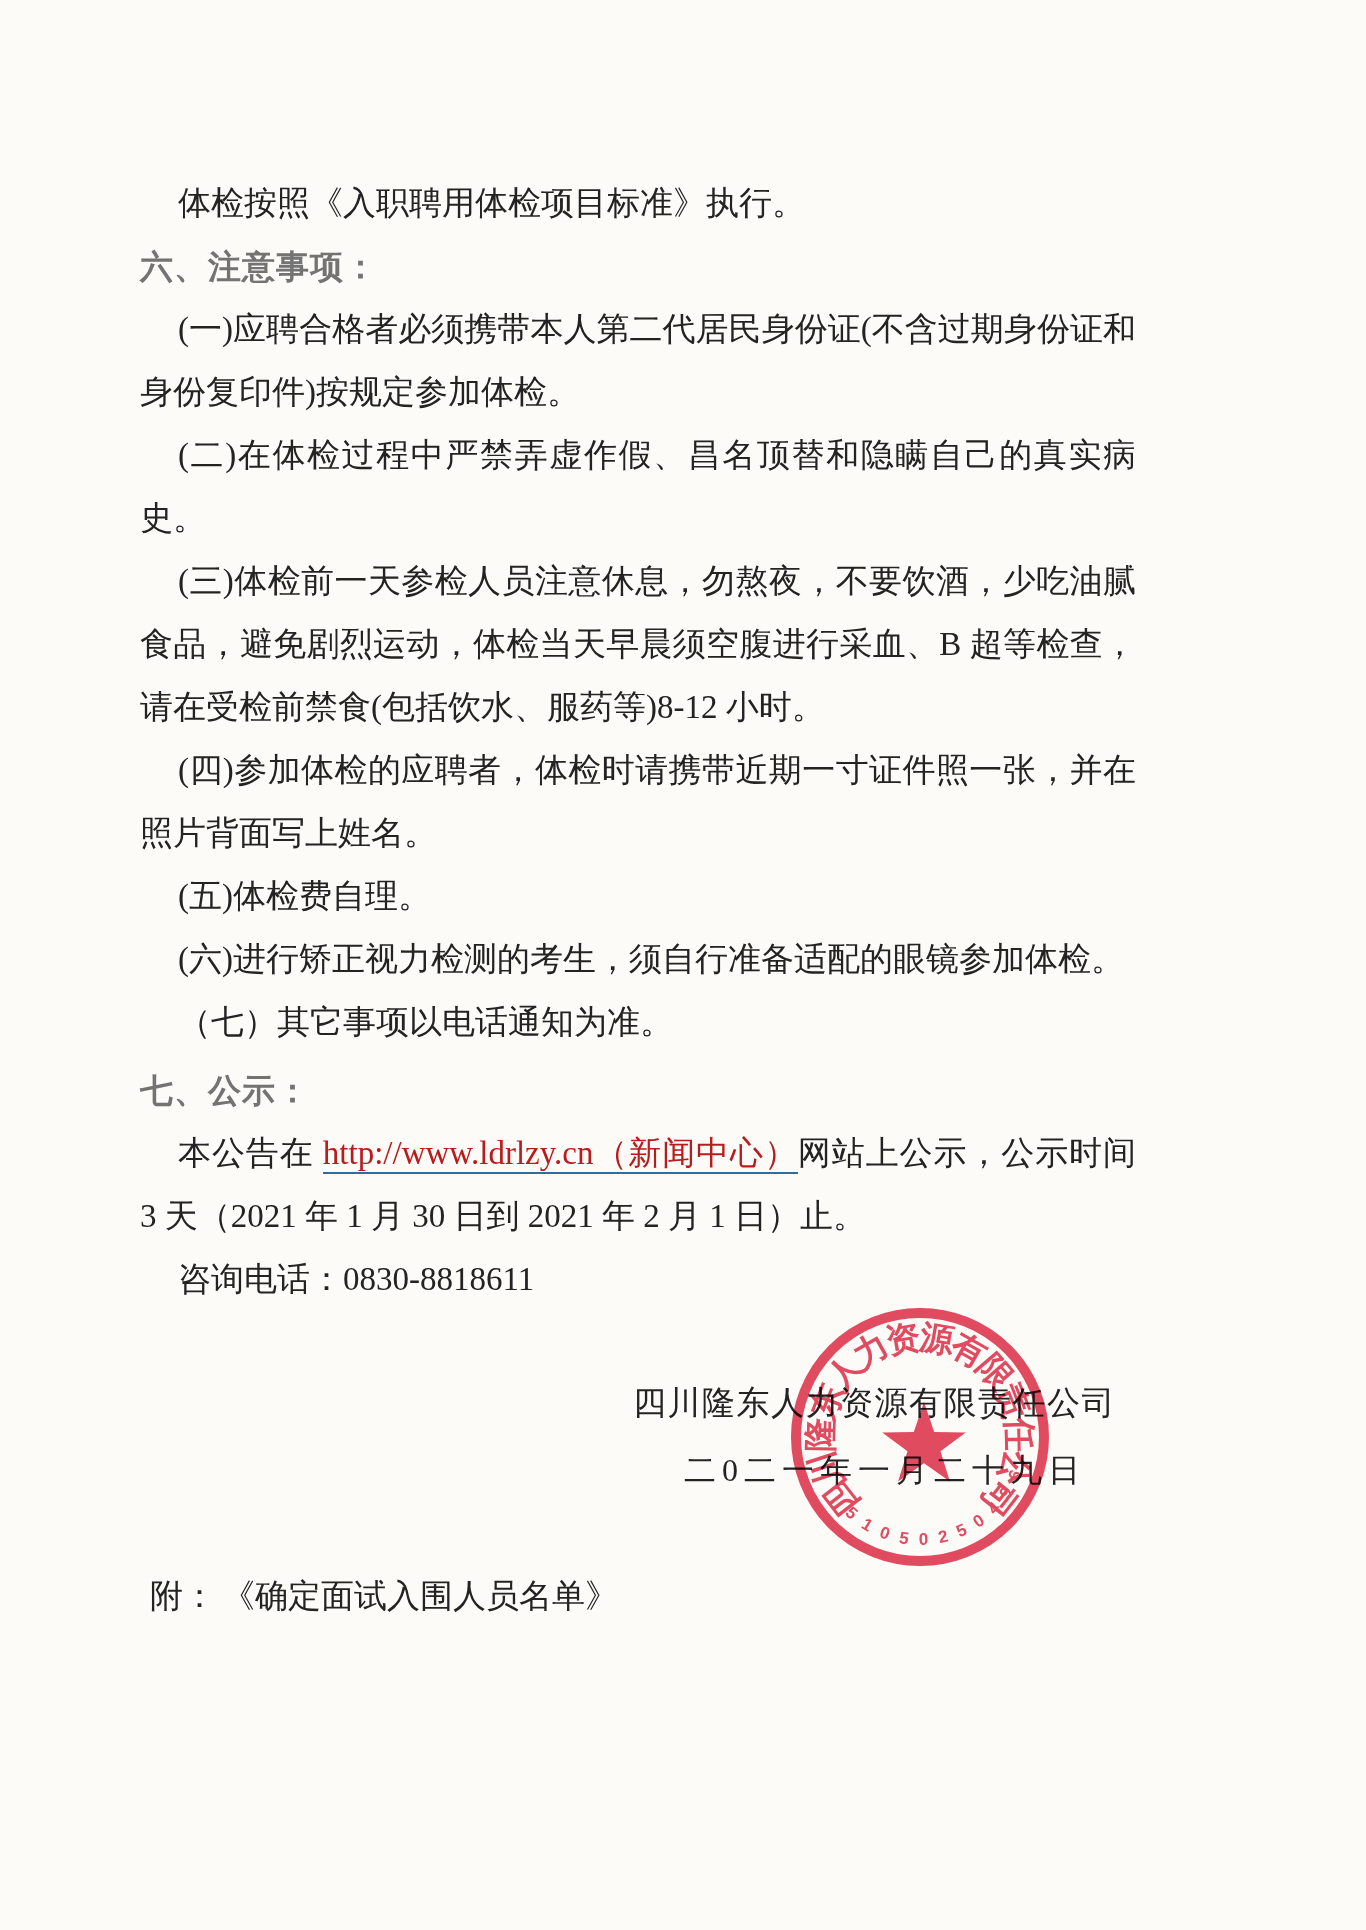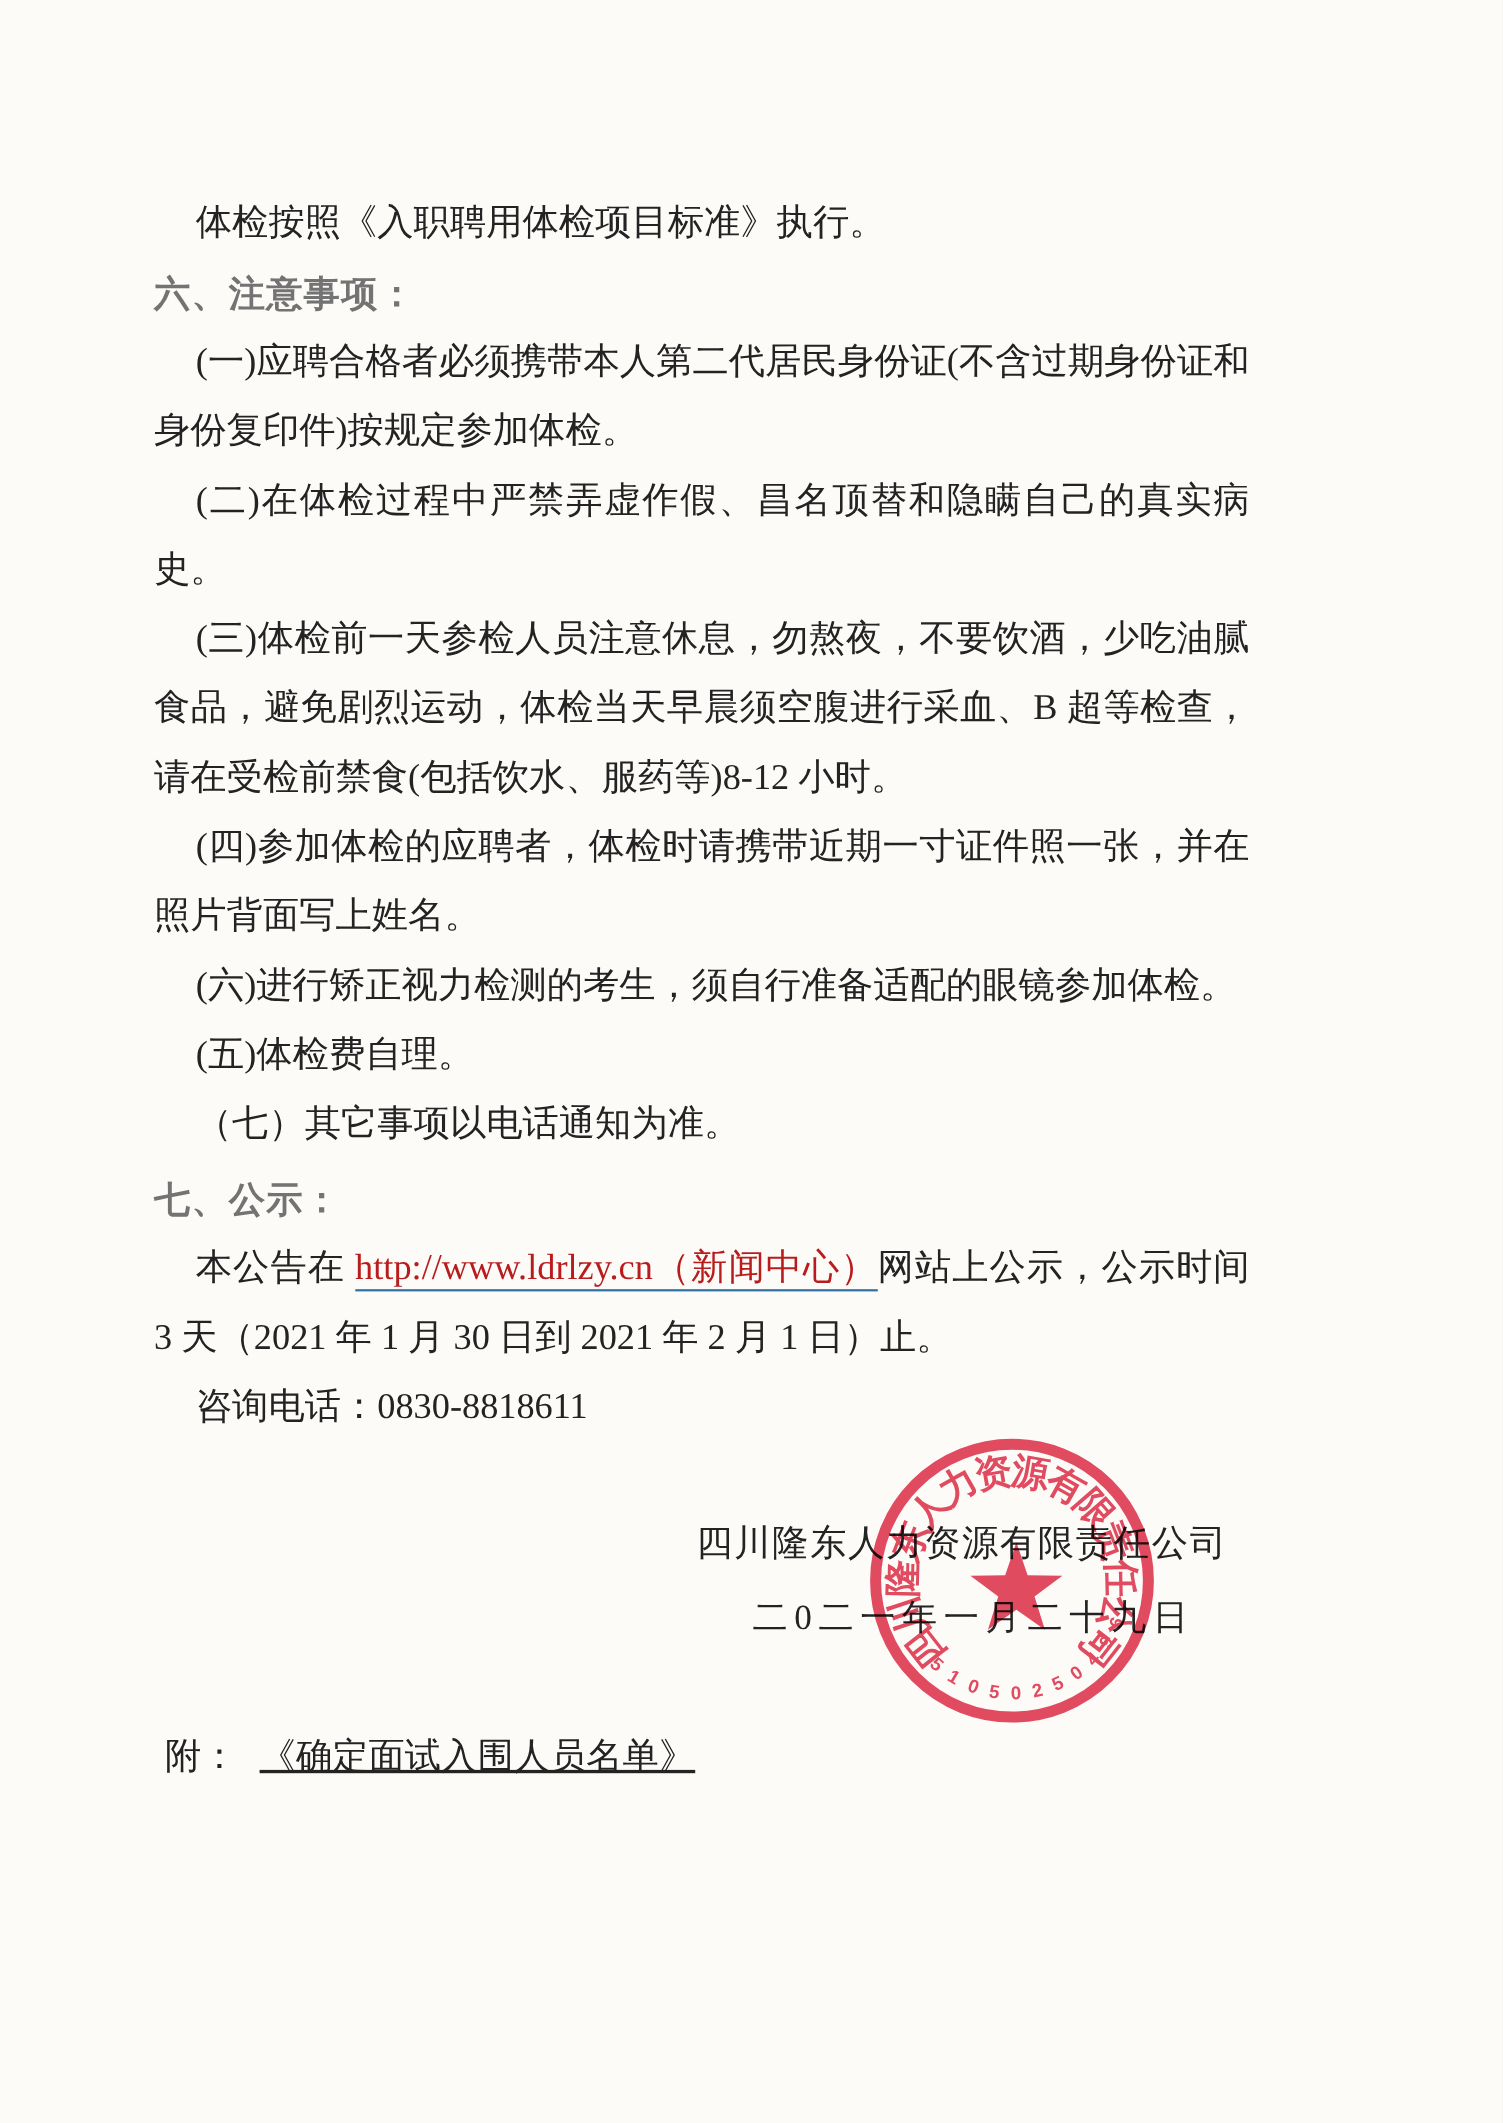--- a/index.html
+++ b/index.html
@@ -37,21 +37,21 @@
     font-size:33px;letter-spacing:1.5px;white-space:nowrap;
   }
   .sig-date{
     position:absolute;left:684px;top:1449px;
     font-size:32px;letter-spacing:6px;white-space:nowrap;
   }
   .attachment{
     position:absolute;left:150px;top:1574px;
     font-size:33px;white-space:nowrap;
   }
-  .attachment .att-title{margin-left:20px;text-decoration:underline;}
+  .attachment .att-title{margin-left:6px;}
   .stamp{
     position:absolute;left:784px;top:1301px;width:272px;height:272px;
     mix-blend-mode:multiply;opacity:.92;
   }
   .stamp text{
     font-family:"Liberation Sans","DejaVu Sans",sans-serif;
     font-weight:700;
   }
   .ring-ch{font-size:34px;}
   .ser-ch{font-size:17px;letter-spacing:0;}
@@ -61,22 +61,22 @@
 
 <div class="page">
 
   <div class="doc">
     <p class="ind">体检按照《入职聘用体检项目标准》执行。</p>
     <p class="hd">六、注意事项：</p>
     <p class="ind">(一)应聘合格者必须携带本人第二代居民身份证(不含过期身份证和身份复印件)按规定参加体检。</p>
     <p class="ind">(二)在体检过程中严禁弄虚作假、昌名顶替和隐瞒自己的真实病史。</p>
     <p class="ind">(三)体检前一天参检人员注意休息，勿熬夜，不要饮酒，少吃油腻食品，避免剧烈运动，体检当天早晨须空腹进行采血、B 超等检查，请在受检前禁食(包括饮水、服药等)8-12 小时。</p>
     <p class="ind">(四)参加体检的应聘者，体检时请携带近期一寸证件照一张，并在照片背面写上姓名。</p>
+    <p class="ind">(五)体检费自理。</p>
     <p class="ind">(六)进行矫正视力检测的考生，须自行准备适配的眼镜参加体检。</p>
-    <p class="ind">(五)体检费自理。</p>
     <p class="ind">（七）其它事项以电话通知为准。</p>
     <p class="hd hd7">七、公示：</p>
     <p class="ind"><span>本公告在 </span><a class="url-link" href="#">http://www.ldrlzy.cn（新闻中心）</a><span>网站上公示，公示时间 3 天（2021 年 1 月 30 日到 2021 年 2 月 1 日）止。</span></p>
     <p class="ind">咨询电话：0830-8818611</p>
   </div>
 
   <div class="sig-company">四川隆东人力资源有限责任公司</div>
   <div class="sig-date">二0二一年一月二十九日</div>
 
   <div class="stamp">

